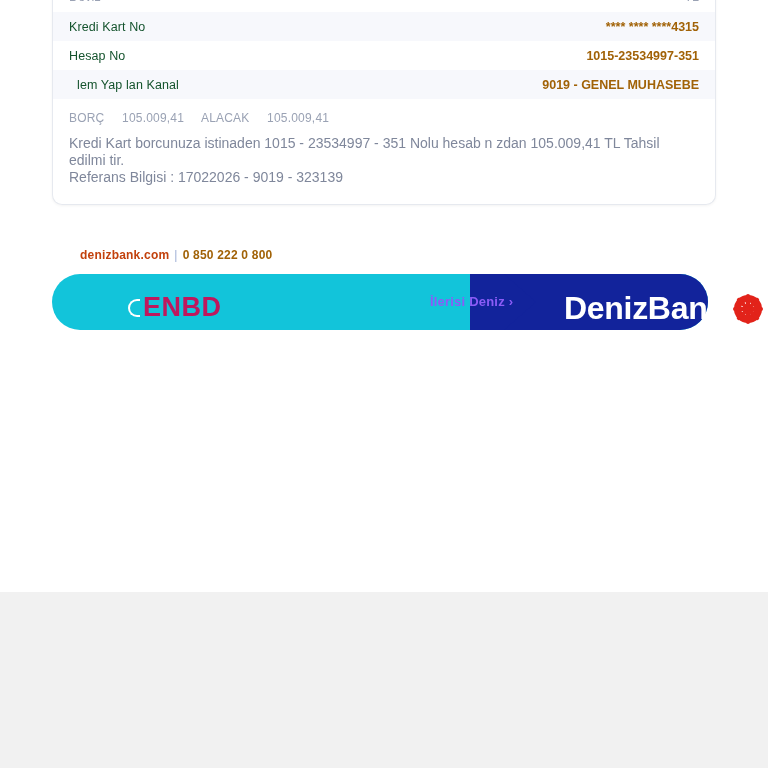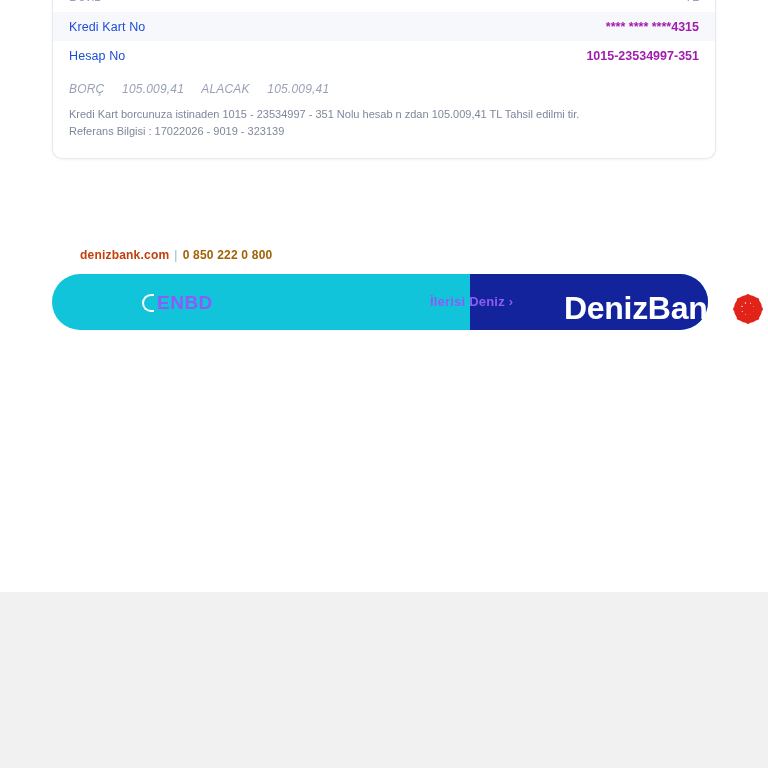--- a/index.html
+++ b/index.html
@@ -36,27 +36,27 @@
     justify-content: space-between;
     padding: 0 16px;
     height: 29px;
     box-sizing: border-box;
     font-size: 12.5px;
   }
   .row.alt {
     background: #f7f8fc;
   }
   .row .label {
-    color: #1d4ed8;
+    color: #14532d;
     font-size: 12.5px;
     letter-spacing: .1px;
     white-space: nowrap;
   }
   .row .value {
-    color: #a21caf;
+    color: #a16207;
     font-weight: bold;
     font-size: 12.5px;
     text-align: right;
     white-space: nowrap;
   }
   .row.first {
     height: 22px;
     align-items: flex-start;
   }
   .row.first .label,
@@ -66,28 +66,27 @@
   }
   .row.indent .label {
     padding-left: 8px;
   }
 
   .totals {
     padding: 12px 16px 2px 16px;
     color: #9aa2b4;
     font-size: 12px;
     letter-spacing: .2px;
-    font-style: italic;
   }
   .totals span { margin-right: 14px; }
 
   .note {
     padding: 8px 16px 18px 16px;
     color: #7f879b;
-    font-size: 11px;
+    font-size: 14px;
     line-height: 17px;
   }
 
   
   .contact {
     position: absolute;
     left: 80px;
     top: 248px;
     font-size: 12px;
     color: #1b3a8f;
@@ -130,24 +129,24 @@
     position: absolute;
     left: 418px;
     top: 0;
     width: 66px;
     height: 56px;
     background: #12239b;
     clip-path: polygon(0 0, 34px 0, 66px 50%, 34px 100%, 0 100%);
   }
   .enbd {
     position: absolute;
-    left: 90px;
+    left: 76px;
     top: 18px;
-    color: #8b5cf6;
-    font-size: 19px;
+    color: #be185d;
+    font-size: 27px;
     font-weight: bold;
     letter-spacing: .5px;
     display: flex;
     align-items: center;
   }
   .enbd .mark {
     display: inline-block;
     width: 12px;
     height: 18px;
     border: 2.5px solid #ffffff;
@@ -237,20 +236,24 @@
   <div class="row alt">
     <div class="label">Kredi Kart  No</div>
     <div class="value">**** **** ****4315</div>
   </div>
 
   <div class="row">
     <div class="label">Hesap No</div>
     <div class="value">1015-23534997-351</div>
   </div>
 
+  <div class="row alt indent">
+    <div class="label"> lem Yap lan Kanal</div>
+    <div class="value">9019 - GENEL MUHASEBE</div>
+  </div>
 
 
   <div class="totals">
     <span>BORÇ</span>
     <span>105.009,41</span>
     <span>ALACAK</span>
     <span>105.009,41</span>
   </div>
 
   <div class="note">

